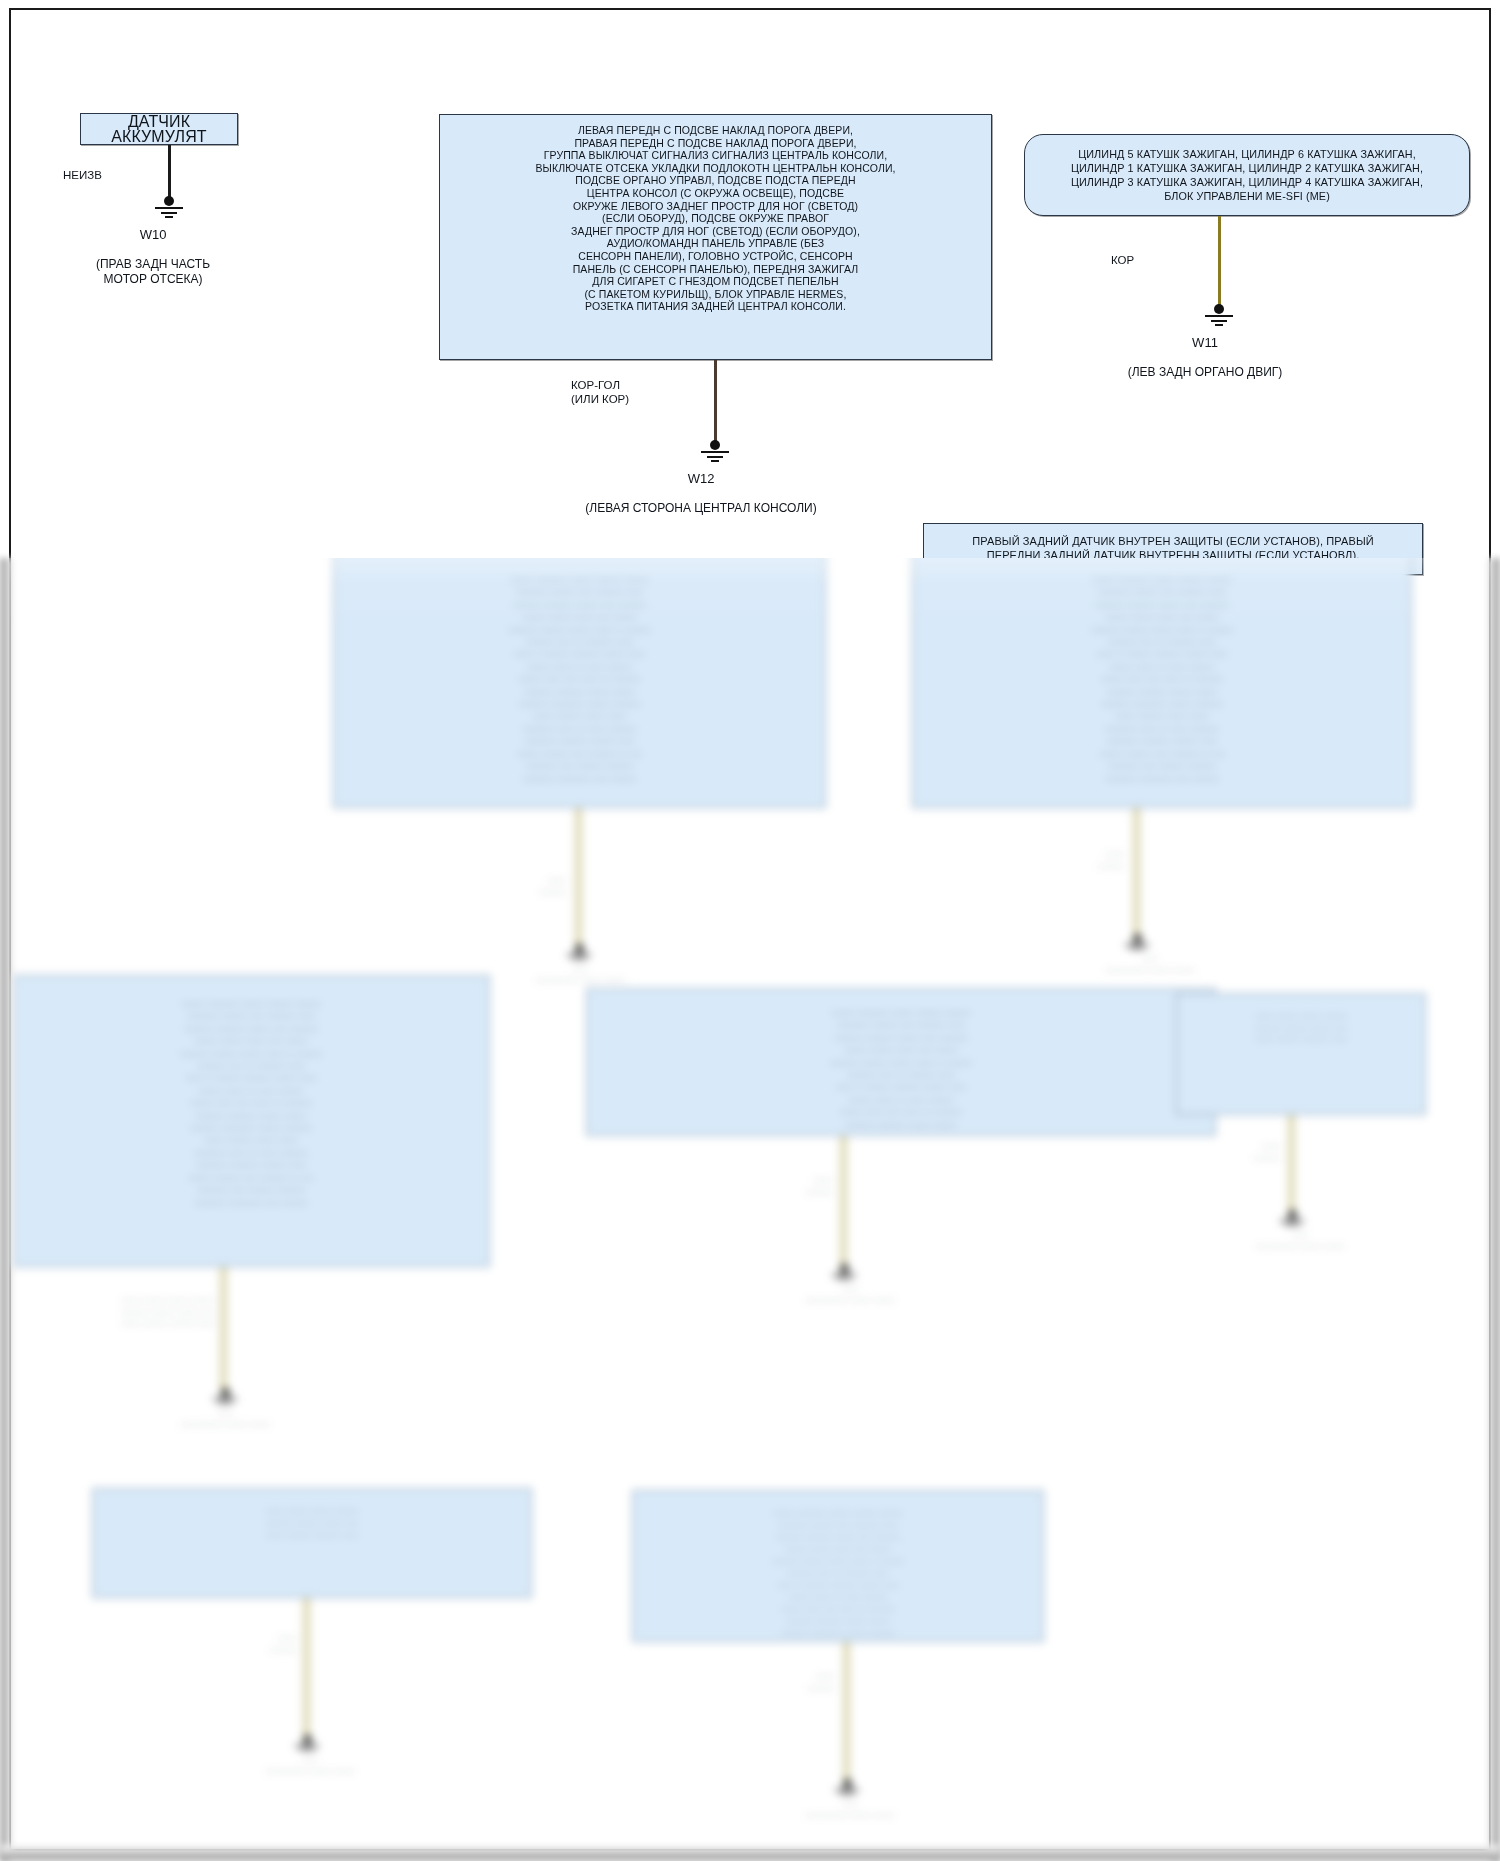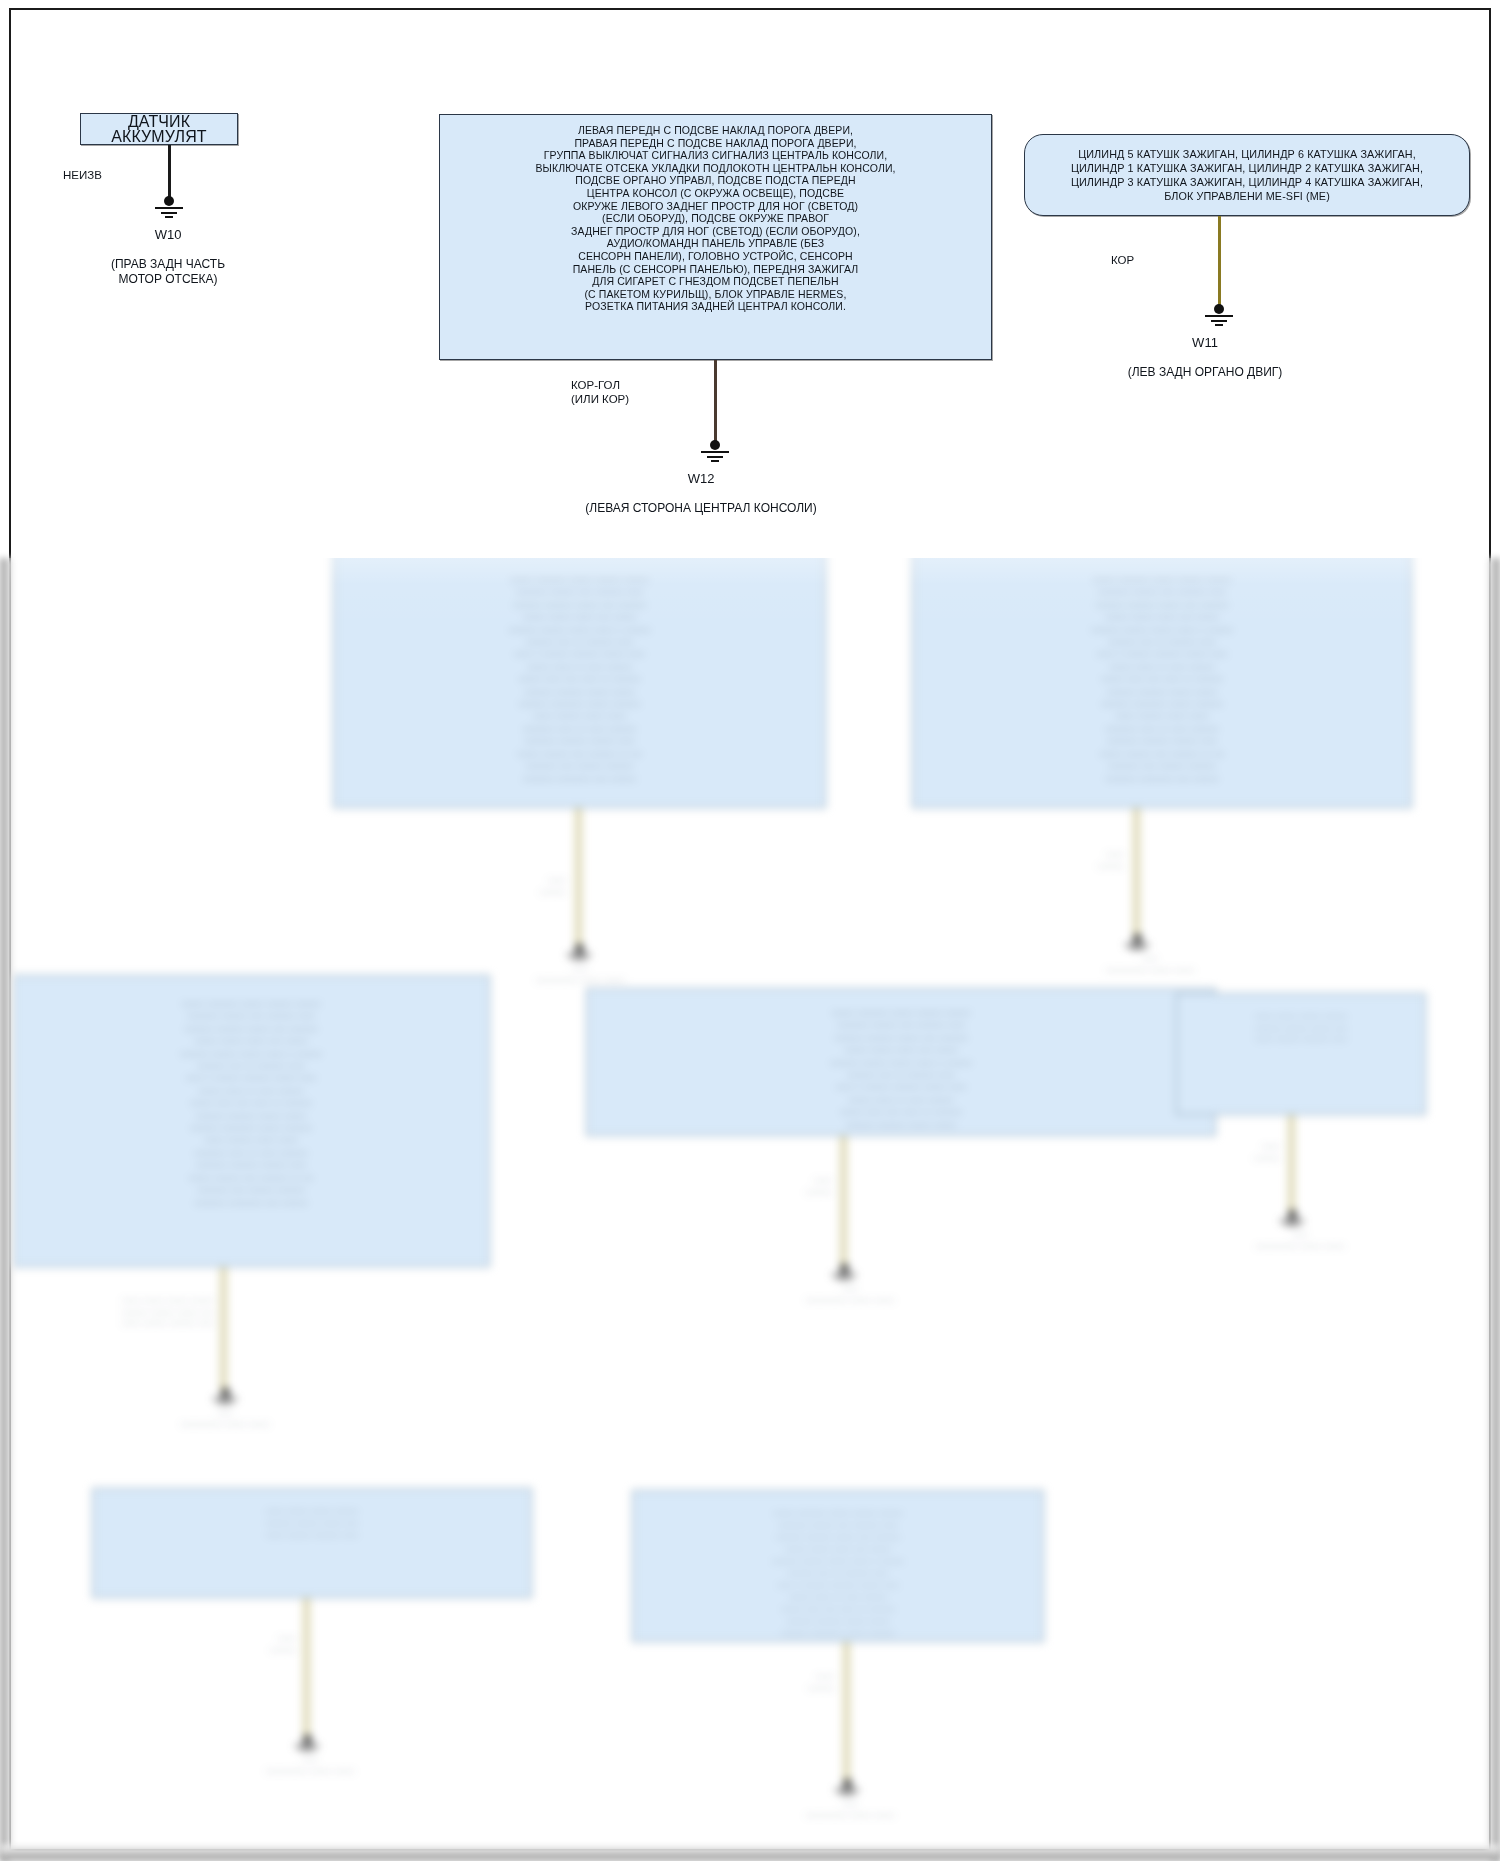--- a/index.html
+++ b/index.html
@@ -125,21 +125,21 @@
 
   <div class="wire" style="left:157px;top:135px;height:56px;"></div>
   <div class="wirelabel left" style="left:52px;top:158px;width:96px;">НЕИЗВ</div>
 
   <div class="gnd" style="left:141px;top:186px;">
     <span class="dot"></span>
       <span class="b1"></span>
       <span class="b2"></span>
       <span class="b3"></span>
   </div>
-  <div class="gndlabel" style="left:57px;top:202px;width:200px;">
+  <div class="gndlabel" style="left:42px;top:202px;width:200px;">
     <div class="code">W10</div>
     <div>(ПРАВ ЗАДН ЧАСТЬ
 МОТОР ОТСЕКА)</div>
   </div>
 
   <div class="node" style="left:428px;top:104px;width:553px;height:246px;padding-top:9px;">ЛЕВАЯ ПЕРЕДН С ПОДСВЕ НАКЛАД ПОРОГА ДВЕРИ,
 ПРАВАЯ ПЕРЕДН С ПОДСВЕ НАКЛАД ПОРОГА ДВЕРИ,
 ГРУППА ВЫКЛЮЧАТ СИГНАЛИЗ СИГНАЛИЗ ЦЕНТРАЛЬ КОНСОЛИ,
 ВЫКЛЮЧАТЕ ОТСЕКА УКЛАДКИ ПОДЛОКОТН ЦЕНТРАЛЬН КОНСОЛИ,
 ПОДСВЕ ОРГАНО УПРАВЛ, ПОДСВЕ ПОДСТА ПЕРЕДН
@@ -182,20 +182,22 @@
       <span class="b1"></span>
       <span class="b2"></span>
       <span class="b3"></span>
   </div>
   <div class="gndlabel" style="left:1038px;top:310px;width:312px;">
     <div class="code">W11</div>
     <div>(ЛЕВ ЗАДН ОРГАНО ДВИГ)</div>
   </div>
 
 
+  <div class="node" style="left:912px;top:513px;width:500px;height:52px;font-size:11px;line-height:14px;padding-top:10px;overflow:hidden;">ПРАВЫЙ ЗАДНИЙ ДАТЧИК ВНУТРЕН ЗАЩИТЫ (ЕСЛИ УСТАНОВ), ПРАВЫЙ
+ПЕРЕДНИ ЗАДНИЙ ДАТЧИК ВНУТРЕНН ЗАЩИТЫ (ЕСЛИ УСТАНОВЛ),</div>
 
 </div>
 
 <div id="blurlayer">
   <div id="blurclip">
     <div id="blurinner">
 
       <div class="blurnode" style="left:333px;top:513px;width:493px;height:295px;padding-top:58px;">........ ........... ........ ......... .........
 ........... ......... ..... .......... ......
 .......... .......... ........ ..... ..........

